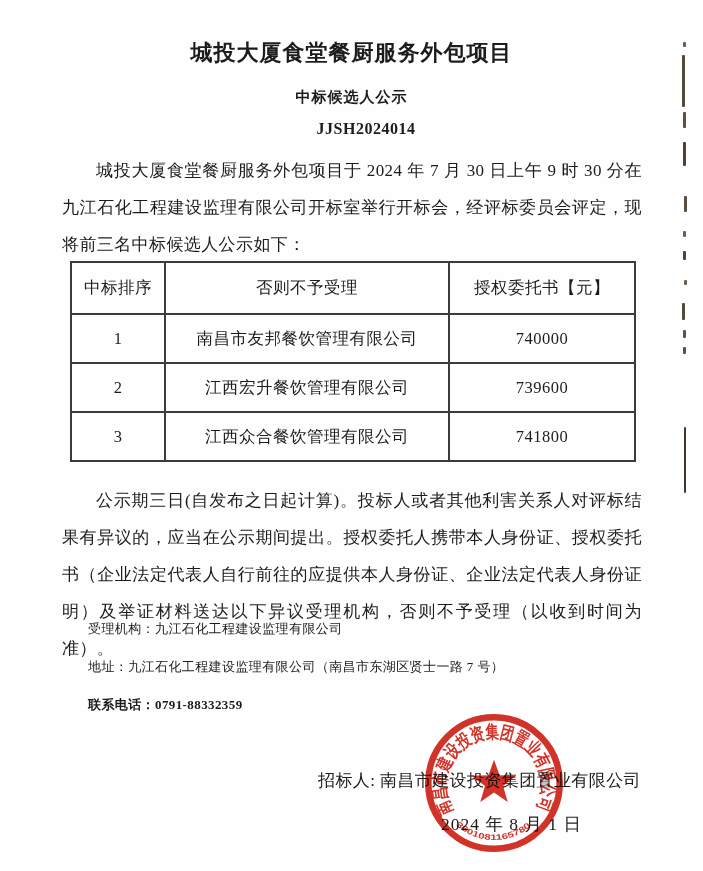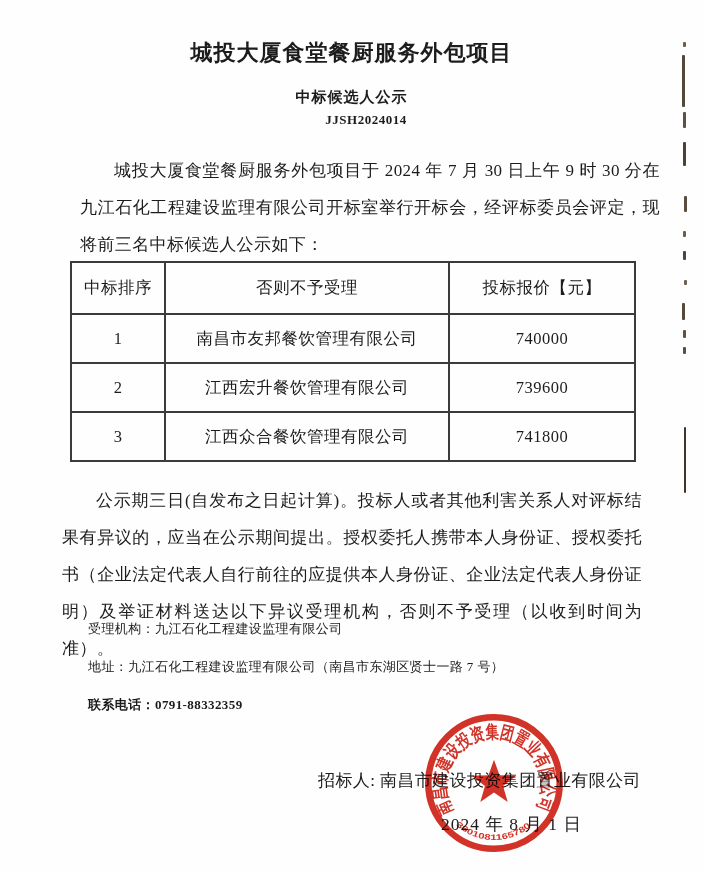--- a/index.html
+++ b/index.html
@@ -20,31 +20,31 @@
 
   .title-1 {
     position: absolute; top: 38px; left: 0; width: 100%;
     font-size: 22px; font-weight: bold; letter-spacing: 1px;
   }
   .title-2 {
     position: absolute; top: 88px; left: 0; width: 100%;
     font-size: 15px; font-weight: bold; letter-spacing: 1px;
   }
   .doc-number {
-    position: absolute; top: 112px; left: 0; width: 100%;
-    font-size: 13px; font-weight: bold; letter-spacing: .5px; padding-left: 29px;
+    position: absolute; top: 120px; left: 0; width: 100%;
+    font-size: 16px; font-weight: bold; letter-spacing: .5px; padding-left: 29px;
   }
 
   .para {
     position: absolute; left: 62px; width: 580px;
     font-size: 17px; line-height: 37px;
     text-align: justify; text-indent: 2em;
     letter-spacing: .4px;
   }
-  .para-intro { top: 152px; margin-left: 18px; }
+  .para-intro { top: 152px; }
   .para-notice { top: 482px; }
 
   .bid-table-wrap { position: absolute; left: 70px; top: 261px; width: 564px; }
   table.bid-table {
     width: 100%; border-collapse: collapse; table-layout: fixed;
     font-size: 16.5px; color: #1c1c1c;
   }
   table.bid-table th, table.bid-table td {
     border: 2px solid #3b3b3b;
     text-align: center; vertical-align: middle;
@@ -98,21 +98,21 @@
     <table class="bid-table">
       <colgroup>
         <col class="col-rank">
           <col class="col-name">
           <col class="col-price">
       </colgroup>
       <tbody>
           <tr>
         <th>中标排序</th>
         <th>否则不予受理</th>
-        <th>投标报价【元】</th>
+        <th>授权委托书【元】</th>
       </tr>
       <tr>
         <td>1</td>
         <td>南昌市友邦餐饮管理有限公司</td>
         <td>740000</td>
       </tr>
       <tr>
         <td>2</td>
         <td>江西宏升餐饮管理有限公司</td>
         <td>739600</td>

